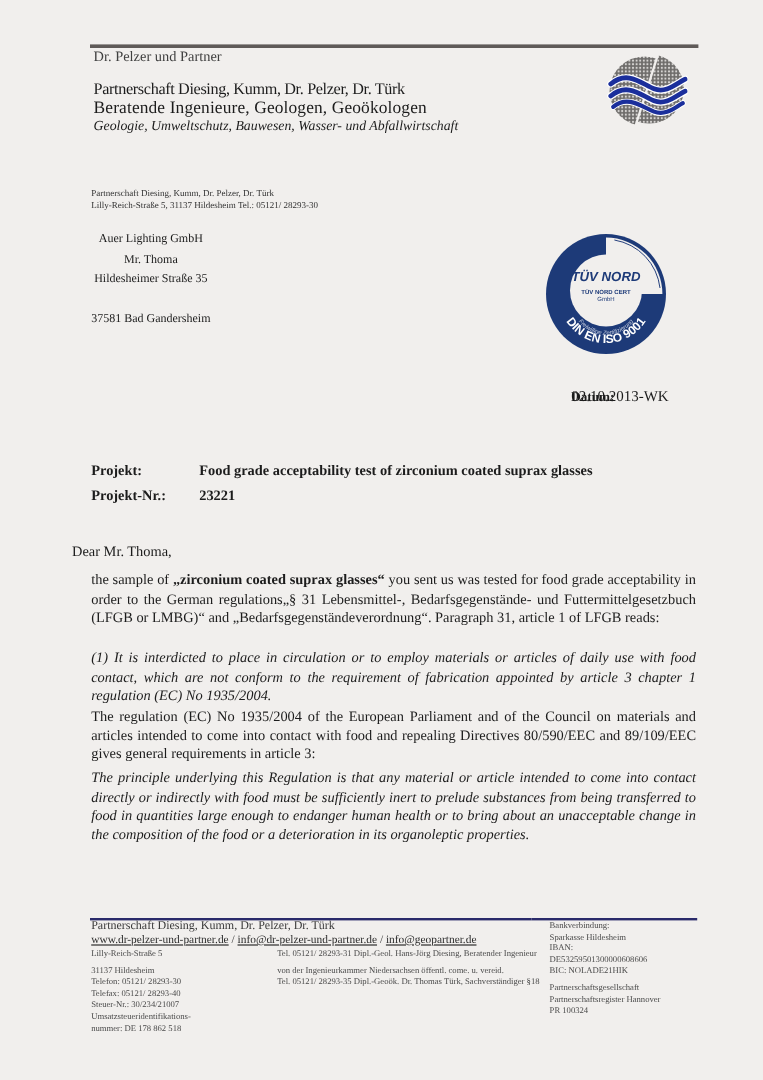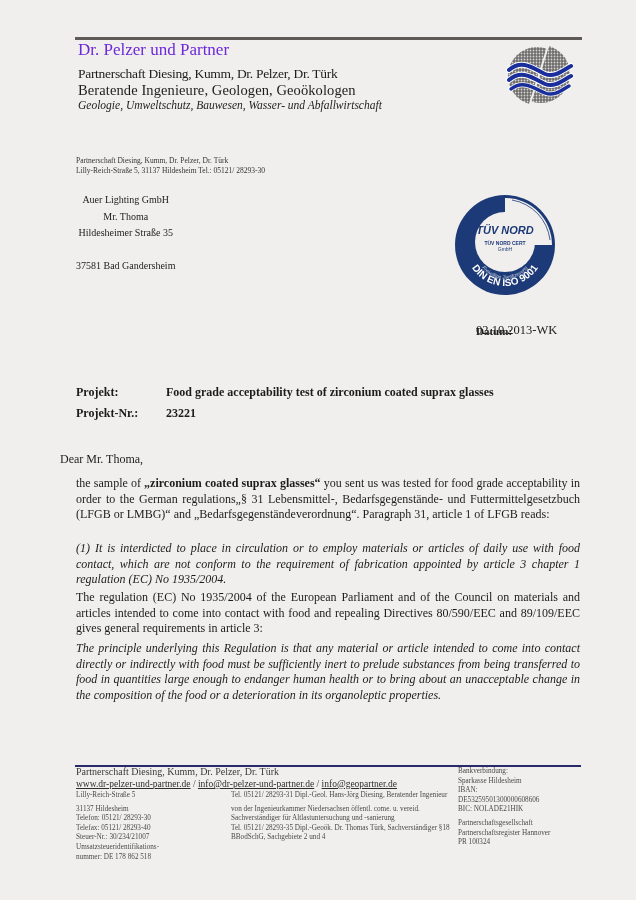--- a/index.html
+++ b/index.html
@@ -7,21 +7,21 @@
       width: 636px; height: 900px; overflow: hidden;
       background: #f1efed;
       font-family: "Liberation Serif", "DejaVu Serif", serif;
       color: #1c1c1c;
       position: relative;
     }
     .abs { position: absolute; }
 
     
     #top-rule { left: 75px; top: 37px; width: 507px; height: 3px; background: #5f5a58; }
-    #firm-name { left: 78px; top: 40px; font-size: 17px; color: #6d28d9; }
+    #firm-name { left: 78px; top: 40px; font-size: 12px; color: #404040; }
     #partners-line { left: 78px; top: 66px; font-size: 13.5px; letter-spacing: -0.3px; }
     #profession-line { left: 78px; top: 82px; font-size: 14.5px; letter-spacing: 0.1px; }
     #fields-line { left: 78px; top: 99px; font-size: 11.5px; font-style: italic; }
 
     #logo { left: 505px; top: 40px; width: 68px; height: 70px; }
 
     
     #sender-block { left: 76px; top: 156px; font-size: 7.5px; line-height: 10px; color: #333; }
 
     
@@ -166,23 +166,21 @@
   <div>Telefax: 05121/ 28293-40</div>
   <div>Steuer-Nr.: 30/234/21007</div>
   <div>Umsatzsteueridentifikations-</div>
   <div>nummer: DE 178 862 518</div>
 </div>
 
 <div class="abs foot-col" id="footer-col-2">
   <div>Tel. 05121/ 28293-31  Dipl.-Geol. Hans-Jörg Diesing, Beratender Ingenieur</div>
   <div class="gap"></div>
   <div>von der Ingenieurkammer Niedersachsen öffentl. come. u. vereid.</div>
-  <div>Sachverständiger für Altlastuntersuchung und -sanierung</div>
   <div>Tel. 05121/ 28293-35  Dipl.-Geoök. Dr. Thomas Türk, Sachverständiger §18</div>
-  <div>BBodSchG, Sachgebiete 2 und 4</div>
 </div>
 
 <div class="abs foot-col" id="footer-col-3">
   <div>Bankverbindung:</div>
   <div>Sparkasse Hildesheim</div>
   <div>IBAN:</div>
   <div>DE53259501300000608606</div>
   <div>BIC: NOLADE21HIK</div>
   <div class="gap"></div>
   <div>Partnerschaftsgesellschaft</div>

